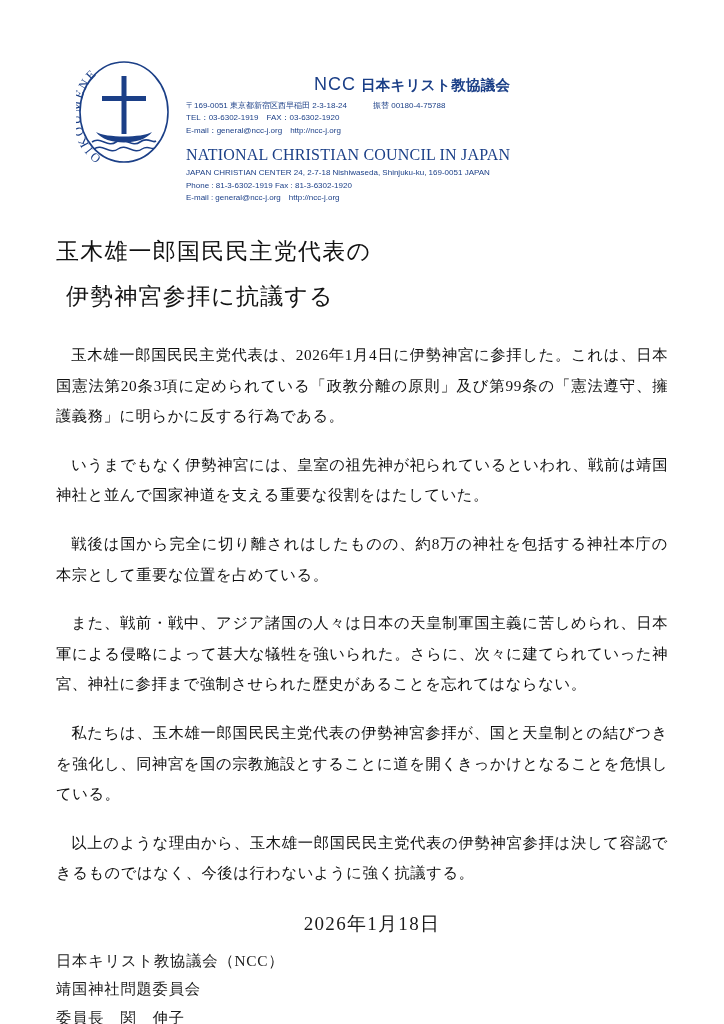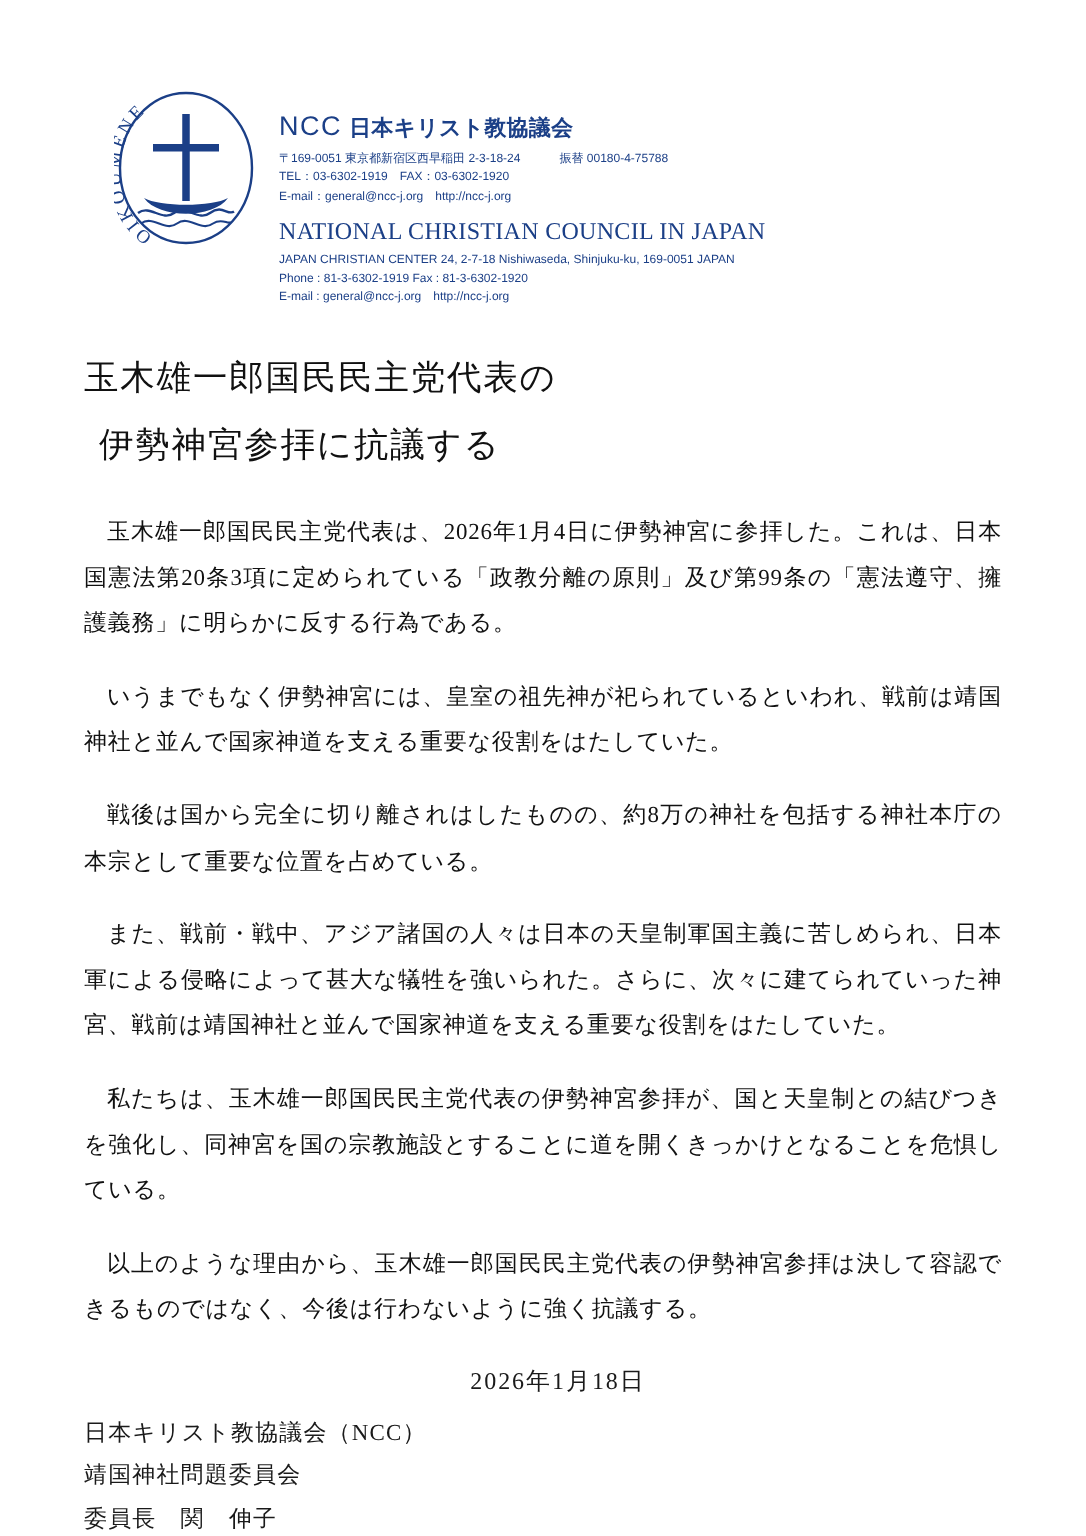--- a/index.html
+++ b/index.html
@@ -43,20 +43,21 @@
     padding-top: 18px;
     color: #1b3f87;
   }
   .ncc-title {
     font-family: "Liberation Sans", sans-serif;
     font-size: 16.5px;
     letter-spacing: 0.3px;
     color: #1b3f87;
     margin-bottom: 5px;
     white-space: nowrap;
+    text-align: right;
   }
   .ncc-title .ncc-ab {
     font-size: 18px;
     letter-spacing: 1px;
   }
   .ncc-title .ncc-jp {
     font-size: 14.5px;
     font-weight: bold;
   }
   .lh-line {
@@ -99,21 +100,21 @@
     color: #111;
   }
   .body-text p {
     margin: 0 0 18px 0;
     text-indent: 1em;
   }
 
   
   .date-line {
     text-align: center;
-    font-size: 16px;
+    font-size: 19px;
     letter-spacing: 1.3px;
     margin: 22px 0 10px 0;
     padding-left: 20px;
   }
   .signature {
     font-size: 15.3px;
     letter-spacing: 0.8px;
     line-height: 1.85;
     padding-right: 18px;
   }
@@ -171,21 +172,21 @@
 
   <div class="doc-title">
     <span class="t-line t-line1">玉木雄一郎国民民主党代表の</span>
     <span class="t-line t-line2">伊勢神宮参拝に抗議する</span>
   </div>
 
   <div class="body-text">
     <p>玉木雄一郎国民民主党代表は、2026年1月4日に伊勢神宮に参拝した。これは、日本国憲法第20条3項に定められている「政教分離の原則」及び第99条の「憲法遵守、擁護義務」に明らかに反する行為である。</p>
     <p>いうまでもなく伊勢神宮には、皇室の祖先神が祀られているといわれ、戦前は靖国神社と並んで国家神道を支える重要な役割をはたしていた。</p>
     <p>戦後は国から完全に切り離されはしたものの、約8万の神社を包括する神社本庁の本宗として重要な位置を占めている。</p>
-    <p>また、戦前・戦中、アジア諸国の人々は日本の天皇制軍国主義に苦しめられ、日本軍による侵略によって甚大な犠牲を強いられた。さらに、次々に建てられていった神宮、戦前は靖国神社と並んで国家神道を支える重要な役割をはたしていた。</p>
+    <p>また、戦前・戦中、アジア諸国の人々は日本の天皇制軍国主義に苦しめられ、日本軍による侵略によって甚大な犠牲を強いられた。さらに、次々に建てられていった神宮、神社に参拝まで強制させられた歴史があることを忘れてはならない。</p>
     <p>私たちは、玉木雄一郎国民民主党代表の伊勢神宮参拝が、国と天皇制との結びつきを強化し、同神宮を国の宗教施設とすることに道を開くきっかけとなることを危惧している。</p>
     <p>以上のような理由から、玉木雄一郎国民民主党代表の伊勢神宮参拝は決して容認できるものではなく、今後は行わないように強く抗議する。</p>
   </div>
 
   <div class="date-line">2026年1月18日</div>
   <div class="signature">
     <div class="sig-1">日本キリスト教協議会（NCC）</div>
     <div class="sig-2">靖国神社問題委員会</div>
     <div class="sig-3">委員長　関　伸子</div>
   </div>

